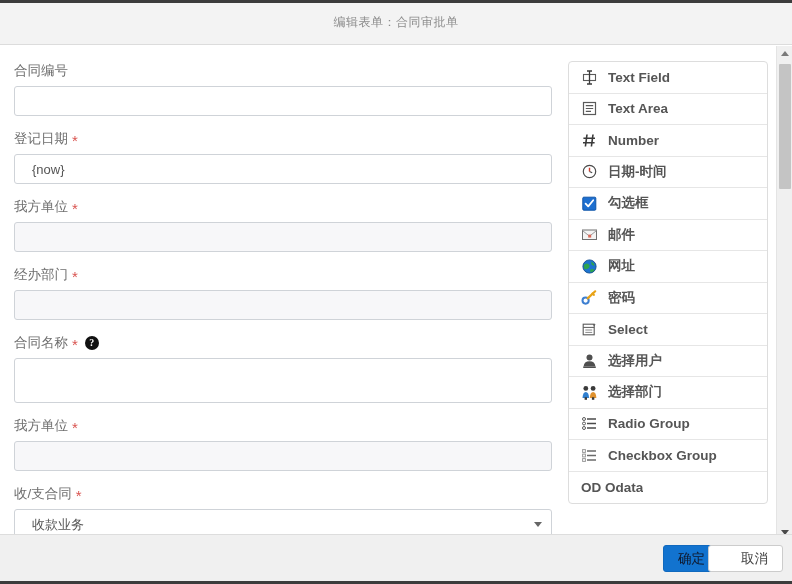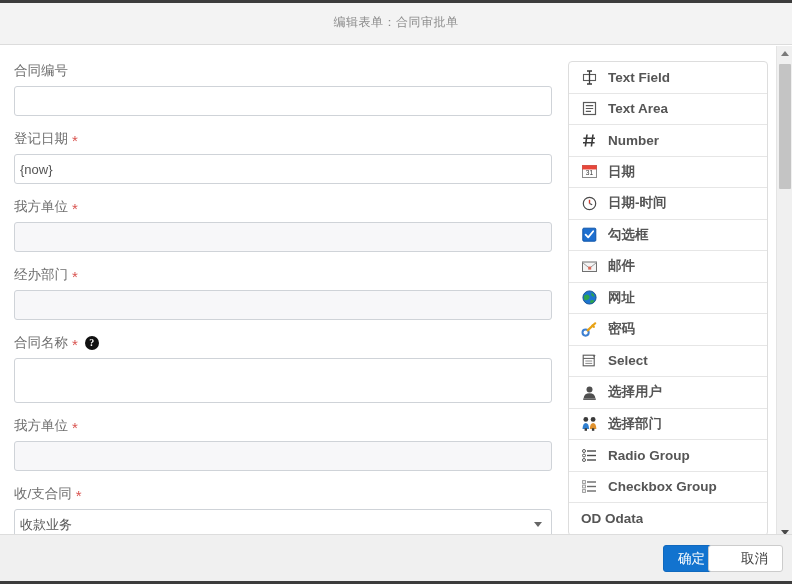--- a/index.html
+++ b/index.html
@@ -92,21 +92,21 @@
   .ctl {
     display: block;
     box-sizing: border-box;
     width: 100%;
     height: 30px;
     border: 1px solid #cfd3d8;
     border-radius: 3px;
     background: #ffffff;
     font-size: 13px;
     color: #555;
-    padding: 4px 5px;
+    padding: 4px 17px;
     outline: none;
     font-family: "Liberation Sans", "DejaVu Sans", sans-serif;
   }
   .ctl.readonly { background: #f7f7f9; border-color: #cfd3d8; }
   textarea.ctl { height: 45px; resize: none; line-height: 17px; }
 
   .select-wrap { position: relative; }
   select.ctl {
     -webkit-appearance: none;
     appearance: none;
@@ -222,21 +222,21 @@
     cursor: pointer;
     box-sizing: border-box;
     font-family: "Liberation Sans", "DejaVu Sans", sans-serif;
     line-height: 25px;
     text-align: center;
   }
   .btn-primary {
     right: 72px;
     background: #1273cf;
     border: 1px solid #1069be;
-    color: #ffffff;
+    color: #0f172a;
   }
   .btn-default {
     right: 9px;
     background: #ffffff;
     border: 1px solid #cccccc;
     color: #444;
     padding-left: 32px;
   }
 
   
@@ -335,30 +335,20 @@
           <div class="palette-item">
             <span class="pi-icon">
               <svg width="17" height="17" viewBox="0 0 17 17">
                 <line x1="6" y1="2.5" x2="4.4" y2="14.5" stroke="#3a3a3a" stroke-width="1.6"></line>
                 <line x1="12" y1="2.5" x2="10.4" y2="14.5" stroke="#3a3a3a" stroke-width="1.6"></line>
                 <line x1="2.4" y1="6.3" x2="14" y2="6.3" stroke="#3a3a3a" stroke-width="1.6"></line>
                 <line x1="2" y1="10.7" x2="13.6" y2="10.7" stroke="#3a3a3a" stroke-width="1.6"></line>
               </svg>
             </span>
             <span class="pi-label">Number</span>
-          </div>
-          <div class="palette-item">
-            <span class="pi-icon">
-              <svg width="17" height="17" viewBox="0 0 17 17">
-                <rect x="1.5" y="2.5" width="14" height="12" fill="#fdfdfd" stroke="#8b8b8b" stroke-width="1"></rect>
-                <rect x="1.5" y="2.5" width="14" height="3.6" fill="#e8463a" stroke="#e8463a" stroke-width="0.6"></rect>
-                <text x="8.5" y="12.4" font-size="6.6" fill="#333" text-anchor="middle" font-family="Liberation Sans, sans-serif">31</text>
-              </svg>
-            </span>
-            <span class="pi-label">日期</span>
           </div>
           <div class="palette-item">
             <span class="pi-icon">
               <svg width="17" height="17" viewBox="0 0 17 17">
                 <circle cx="8.5" cy="8.5" r="6.2" fill="none" stroke="#4a4a4a" stroke-width="1.2"></circle>
                 <line x1="8.5" y1="8.5" x2="8.5" y2="4.8" stroke="#d23b2c" stroke-width="1.4"></line>
                 <line x1="8.5" y1="8.5" x2="11.2" y2="9.8" stroke="#4a4a4a" stroke-width="1.2"></line>
               </svg>
             </span>
             <span class="pi-label">日期-时间</span>

